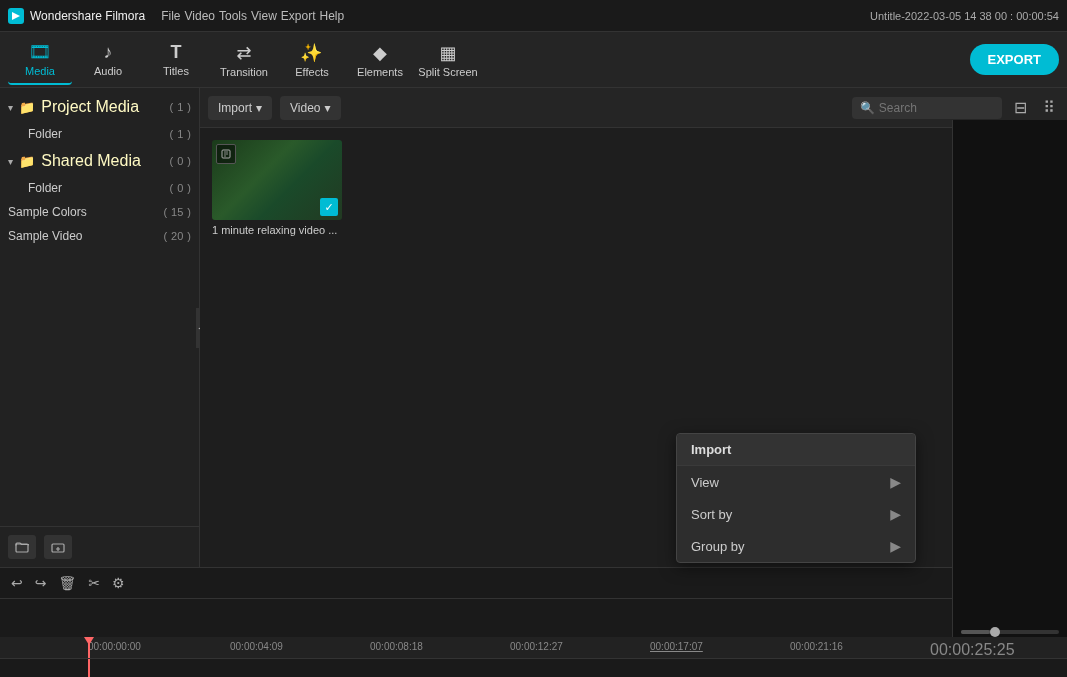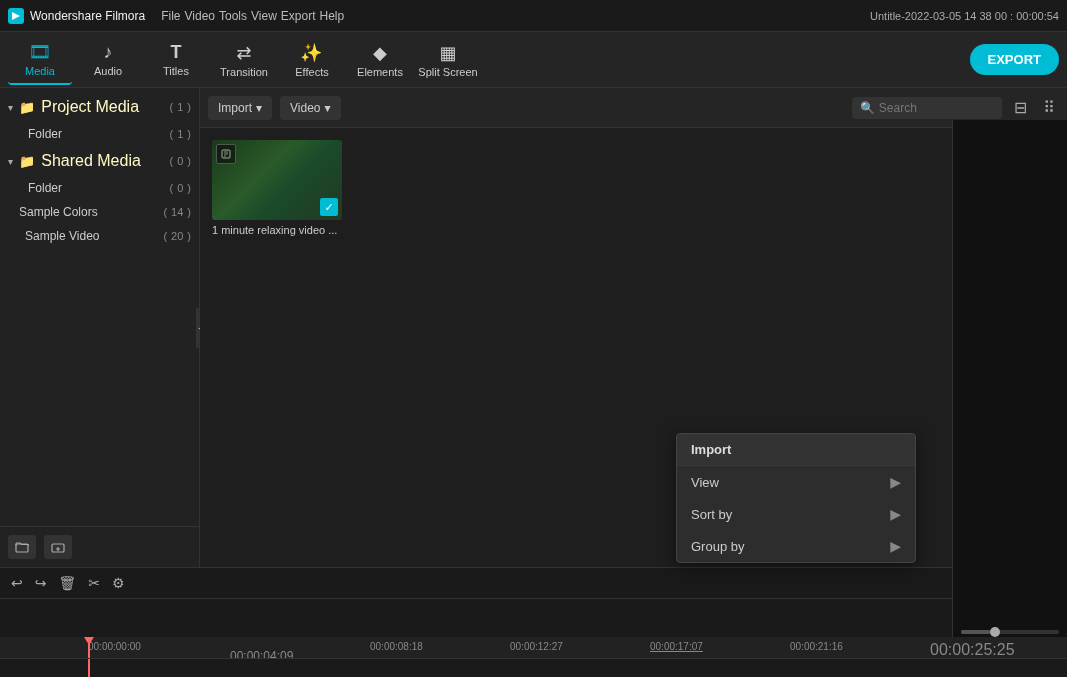--- a/index.html
+++ b/index.html
@@ -284,28 +284,28 @@
           <span class="count">0</span>
           <span class="count">)</span>
       </div>
       <div class="sidebar-item">
         <span class="label">Folder</span>
         <span class="count">(</span>
           <span class="count">0</span>
           <span class="count">)</span>
       </div>
 
-      <div class="sidebar-item" style="padding-left:19px;">
+      <div class="sidebar-item" style="padding-left:8px;">
         <span class="label">Sample Colors</span>
         <span class="count">(</span>
-          <span class="count">14</span>
-          <span class="count">)</span>
-      </div>
-
-      <div class="sidebar-item" style="padding-left:25px;">
+          <span class="count">15</span>
+          <span class="count">)</span>
+      </div>
+
+      <div class="sidebar-item" style="padding-left:8px;">
         <span class="label">Sample Video</span>
         <span class="count">(</span>
           <span class="count">20</span>
           <span class="count">)</span>
       </div>
 
       <div style="flex:1;"></div>
       <div class="sidebar-bottom" style="position:absolute; bottom:0; left:0; width:200px;">
         <button class="sidebar-bottom-btn" title="New Folder">
           <svg width="14" height="14" viewBox="0 0 14 14" fill="#aaa">
@@ -410,21 +410,21 @@
     <button class="tl-btn" title="Delete">🗑</button>
     <button class="tl-btn" title="Cut">✂</button>
     <button class="tl-btn" title="Settings">⚙</button>
     <div style="flex:1;"></div>
     <button class="tl-btn" title="Magnet">🧲</button>
     <button class="tl-btn" title="Link">🔗</button>
   </div>
 
   <div id="timeline-ruler" style="height:22px; background:#222; position:relative; overflow:hidden; border-bottom:1px solid #333;">
     <div style="position:absolute; left:88px; top:4px; color:#888; font-size:10px;">00:00:00:00</div>
-    <div style="position:absolute; left:230px; top:12px; color:#888; font-size:12px;">00:00:04:09</div>
+    <div style="position:absolute; left:230px; top:4px; color:#888; font-size:10px;">00:00:04:09</div>
     <div style="position:absolute; left:370px; top:4px; color:#888; font-size:10px;text-align:right;">00:00:08:18</div>
     <div style="position:absolute; left:510px; top:4px; color:#888; font-size:10px;">00:00:12:27</div>
     <div style="position:absolute; left:650px; top:4px; color:#888; font-size:10px;text-decoration:underline;">00:00:17:07</div>
     <div style="position:absolute; left:790px; top:4px; color:#888; font-size:10px;">00:00:21:16</div>
     <div style="position:absolute; left:930px; top:4px; color:#888; font-size:16px;">00:00:25:25</div>
 
     <div style="position:absolute; left:88px; top:0; width:2px; height:22px; background:#ff6666;"></div>
     <div style="position:absolute; left:84px; top:0; width:0; height:0; border-left:5px solid transparent; border-right:5px solid transparent; border-top:8px solid #ff6666;"></div>
   </div>
 

